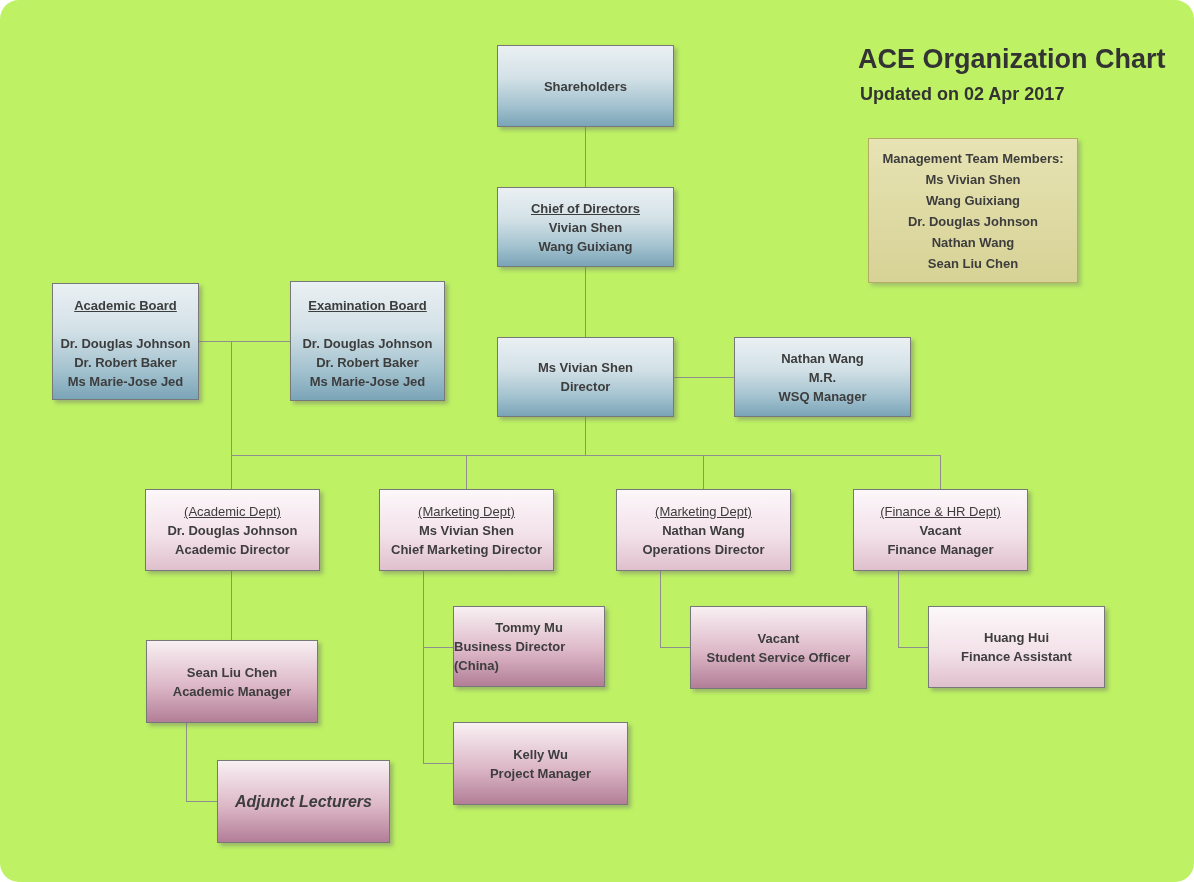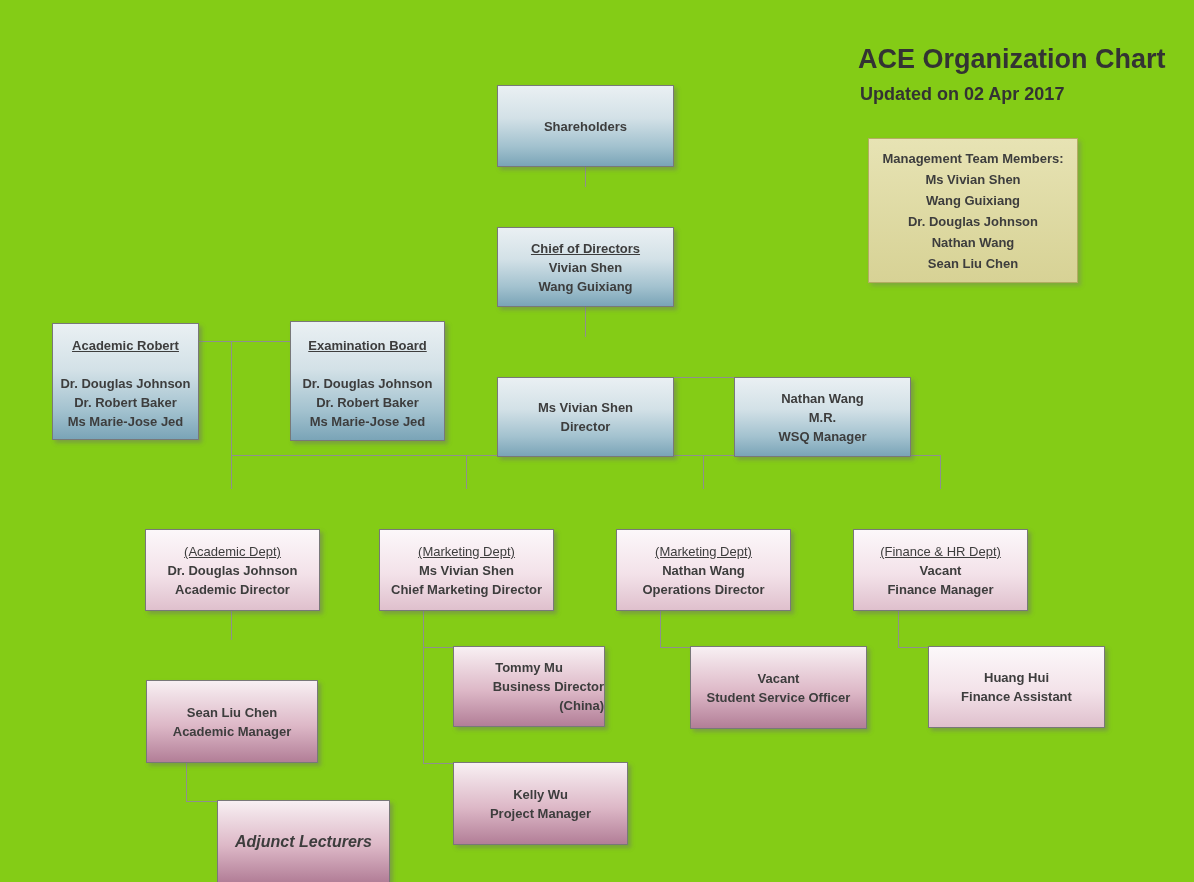--- a/index.html
+++ b/index.html
@@ -1,21 +1,21 @@
 <!DOCTYPE html>
 <html><head>
 <meta charset="utf-8">
 <style>
   html,body{margin:0;padding:0;background:#ffffff;}
-  .canvas{position:relative;width:1194px;height:882px;background:#84cc16;
-          font-family:"Liberation Sans",sans-serif;color:#3d3d3d;overflow:hidden;}
+  .canvas{position:relative;width:1194px;height:882px;background:#bef264;
+          font-family:"Liberation Sans",sans-serif;color:#3d3d3d;overflow:hidden;border-radius:19px;}
   .box{position:absolute;border:1px solid #787878;box-sizing:border-box;
        box-shadow:3px 3px 4px rgba(110,110,110,.45);
        display:flex;flex-direction:column;align-items:center;justify-content:center;
-       text-align:right;margin-top:40px;}
+       text-align:left;}
   .blue{background:linear-gradient(180deg,#eaf0f3 0%,#d3e1e7 40%,#a3c2cf 75%,#7aa4b7 100%);}
   .pink-light{background:linear-gradient(180deg,#fcf8fa 0%,#f3e2e9 55%,#dfc0cd 100%);}
   .pink-dark{background:linear-gradient(180deg,#f8f0f3 0%,#ddb8c7 55%,#b27e97 100%);}
   .bline{font-size:13px;font-weight:bold;line-height:19px;}
   .u{text-decoration:underline;}
   .dept{font-weight:normal;}
   .gap{margin-bottom:19px;}
   .top-align{justify-content:flex-start;padding-top:12px;}
   .adj{font-size:16px;font-style:italic;}
   .vl,.hl{position:absolute;background:#8f8f8f;}
@@ -70,21 +70,21 @@
     <div class="bline">Shareholders</div>
   </div>
 
   <div class="box blue" style="left:497px;top:187px;width:177px;height:80px;">
     <div class="bline u">Chief of Directors</div>
     <div class="bline">Vivian Shen</div>
     <div class="bline">Wang Guixiang</div>
   </div>
 
   <div class="box blue top-align" style="left:52px;top:283px;width:147px;height:117px;">
-    <div class="bline u gap">Academic Robert</div>
+    <div class="bline u gap">Academic Board</div>
     <div class="bline">Dr. Douglas Johnson</div>
     <div class="bline">Dr. Robert Baker</div>
     <div class="bline">Ms Marie-Jose Jed</div>
   </div>
   <div class="box blue top-align" style="left:290px;top:281px;width:155px;height:120px;padding-top:14px;">
     <div class="bline u gap">Examination Board</div>
     <div class="bline">Dr. Douglas Johnson</div>
     <div class="bline">Dr. Robert Baker</div>
     <div class="bline">Ms Marie-Jose Jed</div>
   </div>

